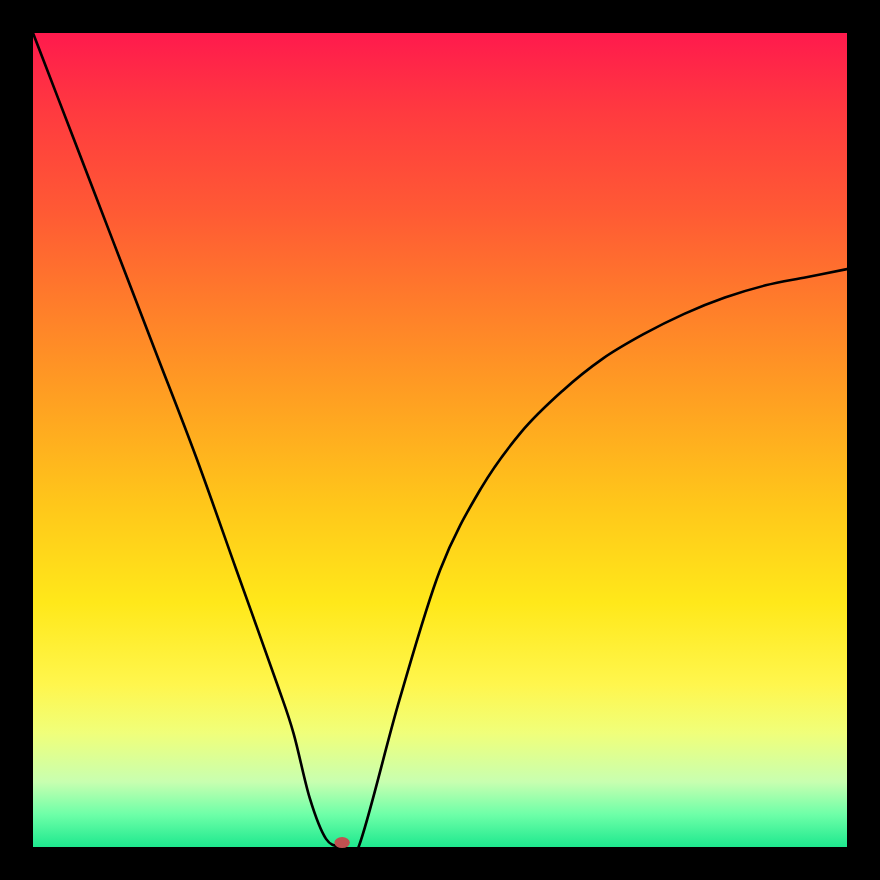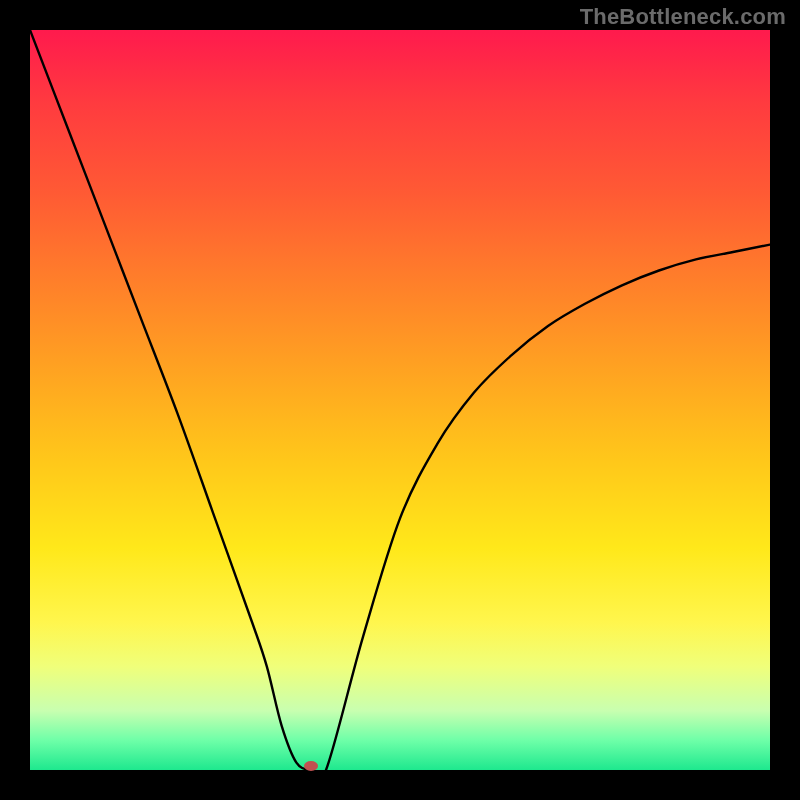--- a/index.html
+++ b/index.html
@@ -73,14 +73,13 @@
 
 <div class="outer">
   <div class="plot"></div>
 
   <svg class="curve" viewBox="0 0 740 740" preserveAspectRatio="none">
     <path id="curve-path" fill="none" stroke="#000" stroke-width="2.4" stroke-linejoin="round" stroke-linecap="round" d="M 0.00 0.00 C 6.17 16.03, 24.67 64.13, 37.00 96.20 C 49.33 128.27, 61.67 160.33, 74.00 192.40 C 86.33 224.47, 98.67 256.53, 111.00 288.60 C 123.33 320.67, 135.67 351.50, 148.00 384.80 C 160.33 418.10, 172.67 453.87, 185.00 488.40 C 197.33 522.93, 213.37 567.33, 222.00 592.00 C 230.63 616.67, 231.87 619.13, 236.80 636.40 C 241.73 653.67, 246.67 679.57, 251.60 695.60 C 256.53 711.63, 261.47 725.20, 266.40 732.60 C 271.33 740.00, 276.27 738.77, 281.20 740.00 C 286.13 741.23, 287.37 762.20, 296.00 740.00 C 304.63 717.80, 320.67 648.73, 333.00 606.80 C 345.33 564.87, 357.67 520.47, 370.00 488.40 C 382.33 456.33, 394.67 435.37, 407.00 414.40 C 419.33 393.43, 431.67 377.40, 444.00 362.60 C 456.33 347.80, 468.67 336.70, 481.00 325.60 C 493.33 314.50, 505.67 304.63, 518.00 296.00 C 530.33 287.37, 542.67 280.58, 555.00 273.80 C 567.33 267.02, 579.67 260.85, 592.00 255.30 C 604.33 249.75, 616.67 244.82, 629.00 240.50 C 641.33 236.18, 653.67 232.48, 666.00 229.40 C 678.33 226.32, 690.67 224.47, 703.00 222.00 C 715.33 219.53, 733.83 215.83, 740.00 214.60"></path>
   </svg>
 
   <div id="marker" class="marker" style="left: 311.2px; top: 766.3px; background: rgb(192, 80, 80);"></div>
 
-  <div class="watermark">TheBottleneck.com</div>
 </div>
 
 </body></html>

